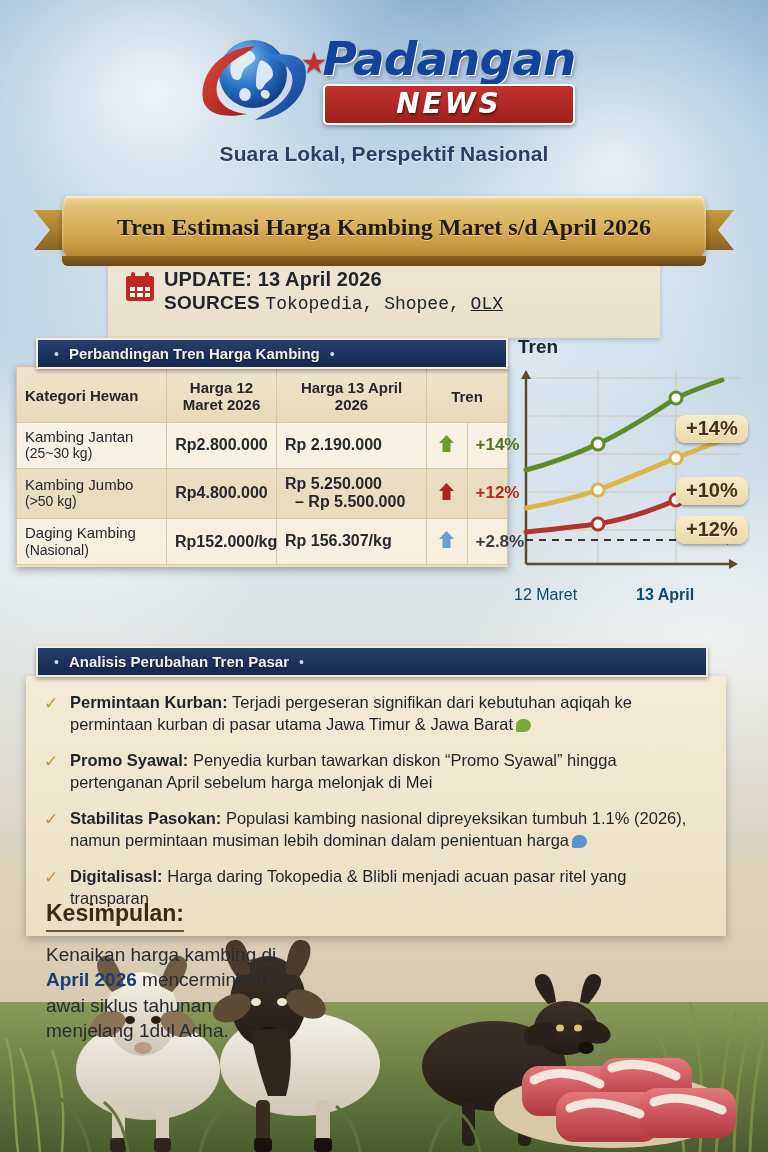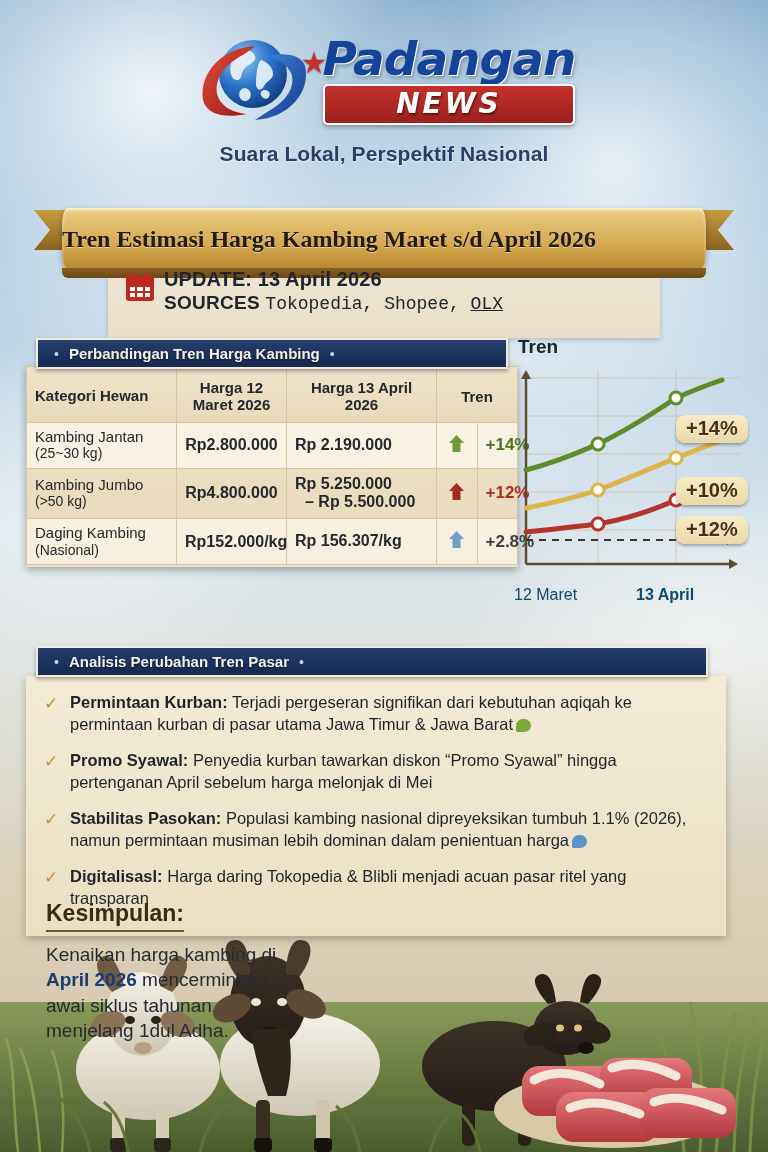--- a/index.html
+++ b/index.html
@@ -83,21 +83,21 @@
     position: absolute; top: 14px; width: 46px; height: 40px;
     background: linear-gradient(180deg,#c79a3e,#8e6321);
   }
   .ribbon-tail.l { left: 0; clip-path: polygon(0 0,100% 0,100% 100%,0 100%,16px 50%); }
   .ribbon-tail.r { right: 0; clip-path: polygon(0 0,100% 0,calc(100% - 16px) 50%,100% 100%,0 100%); }
   .ribbon-body {
     position: absolute; left: 28px; right: 28px; top: 0; height: 62px;
     background: linear-gradient(180deg,#f0d68e 0%,#e2c074 18%,#d8ae57 52%,#c89a40 78%,#b5862f 100%);
     border-radius: 6px 6px 10px 10px / 18px 18px 12px 12px;
     box-shadow: inset 0 2px 3px rgba(255,255,255,.6), 0 3px 6px rgba(0,0,0,.3);
-    display: flex; align-items: center; justify-content: flex-start; margin-top: 12px;
+    display: flex; align-items: center; justify-content: center;
   }
   .ribbon-body::after{
     content:""; position:absolute; left:0; right:0; bottom:-8px; height:10px;
     background: linear-gradient(180deg,#8a5f22,#6d4816);
     border-radius: 0 0 6px 6px;
   }
   .ribbon-title {
     position: relative; z-index: 2;
     font-family: "Liberation Serif", serif;
     font-size: 24px; font-weight: 700; color: #231a10;
@@ -159,21 +159,21 @@
     padding: 5px 16px;
   }
   .sec-bar .lbl {
     color: #f2f0e8; font-size: 15px; font-weight: 700;
     text-shadow: 0 1px 2px rgba(0,0,0,.5);
   }
   .dot { color: #cdd6e4; font-size: 14px; line-height: 1; }
 
   
   .table-card {
-    position: absolute; left: 26px; top: 366px; width: 492px;
+    position: absolute; left: 16px; top: 366px; width: 492px;
     background: linear-gradient(180deg,#f3ead6,#ece0c6);
     box-shadow: 0 3px 8px rgba(0,0,0,.3);
     padding-bottom: 2px;
   }
   .table-head-bar {
     position: absolute; left: 36px; top: 338px; width: 472px; z-index: 3;
   }
   table.prices { width: 100%; border-collapse: collapse; table-layout: fixed; }
   table.prices th, table.prices td {
     border: 1px solid #d6c7a4; padding: 6px 8px;

